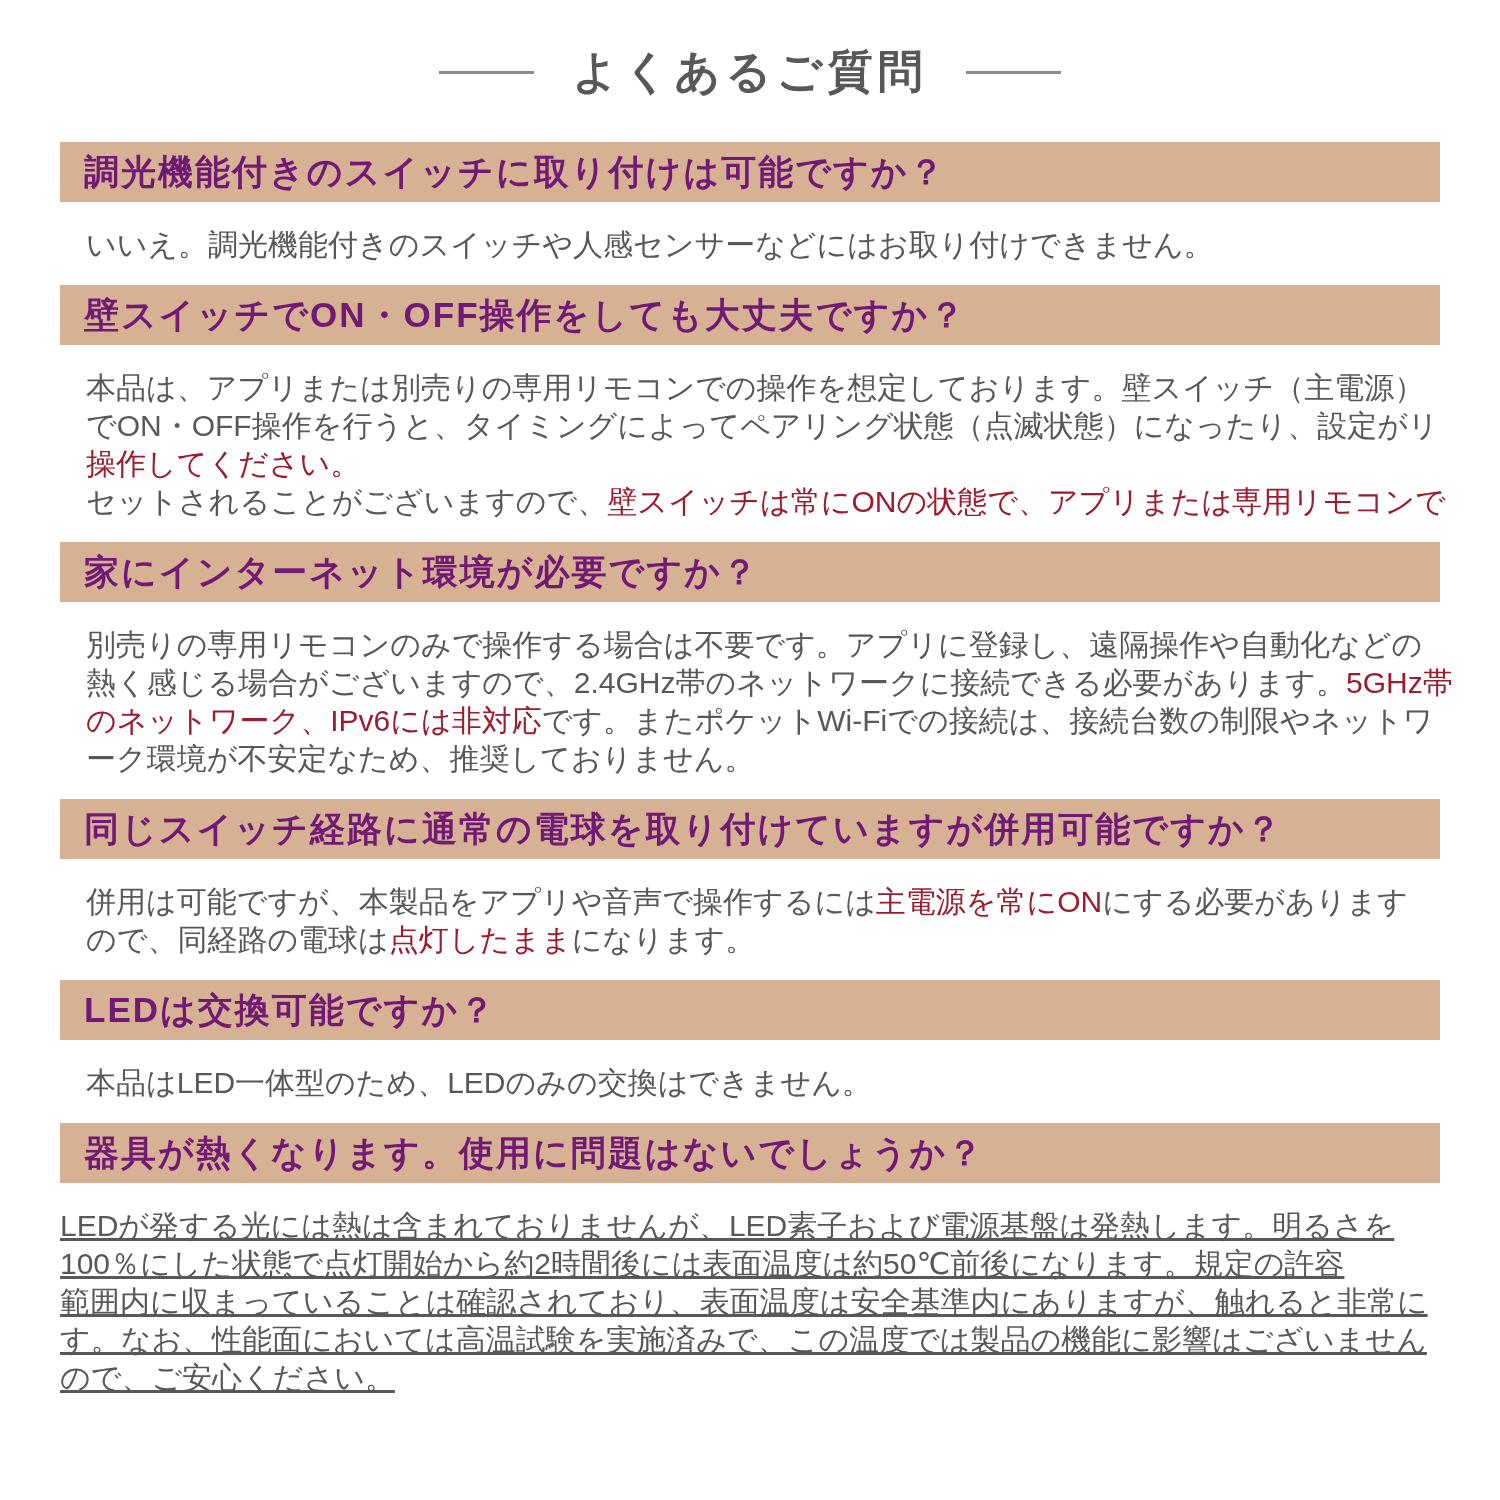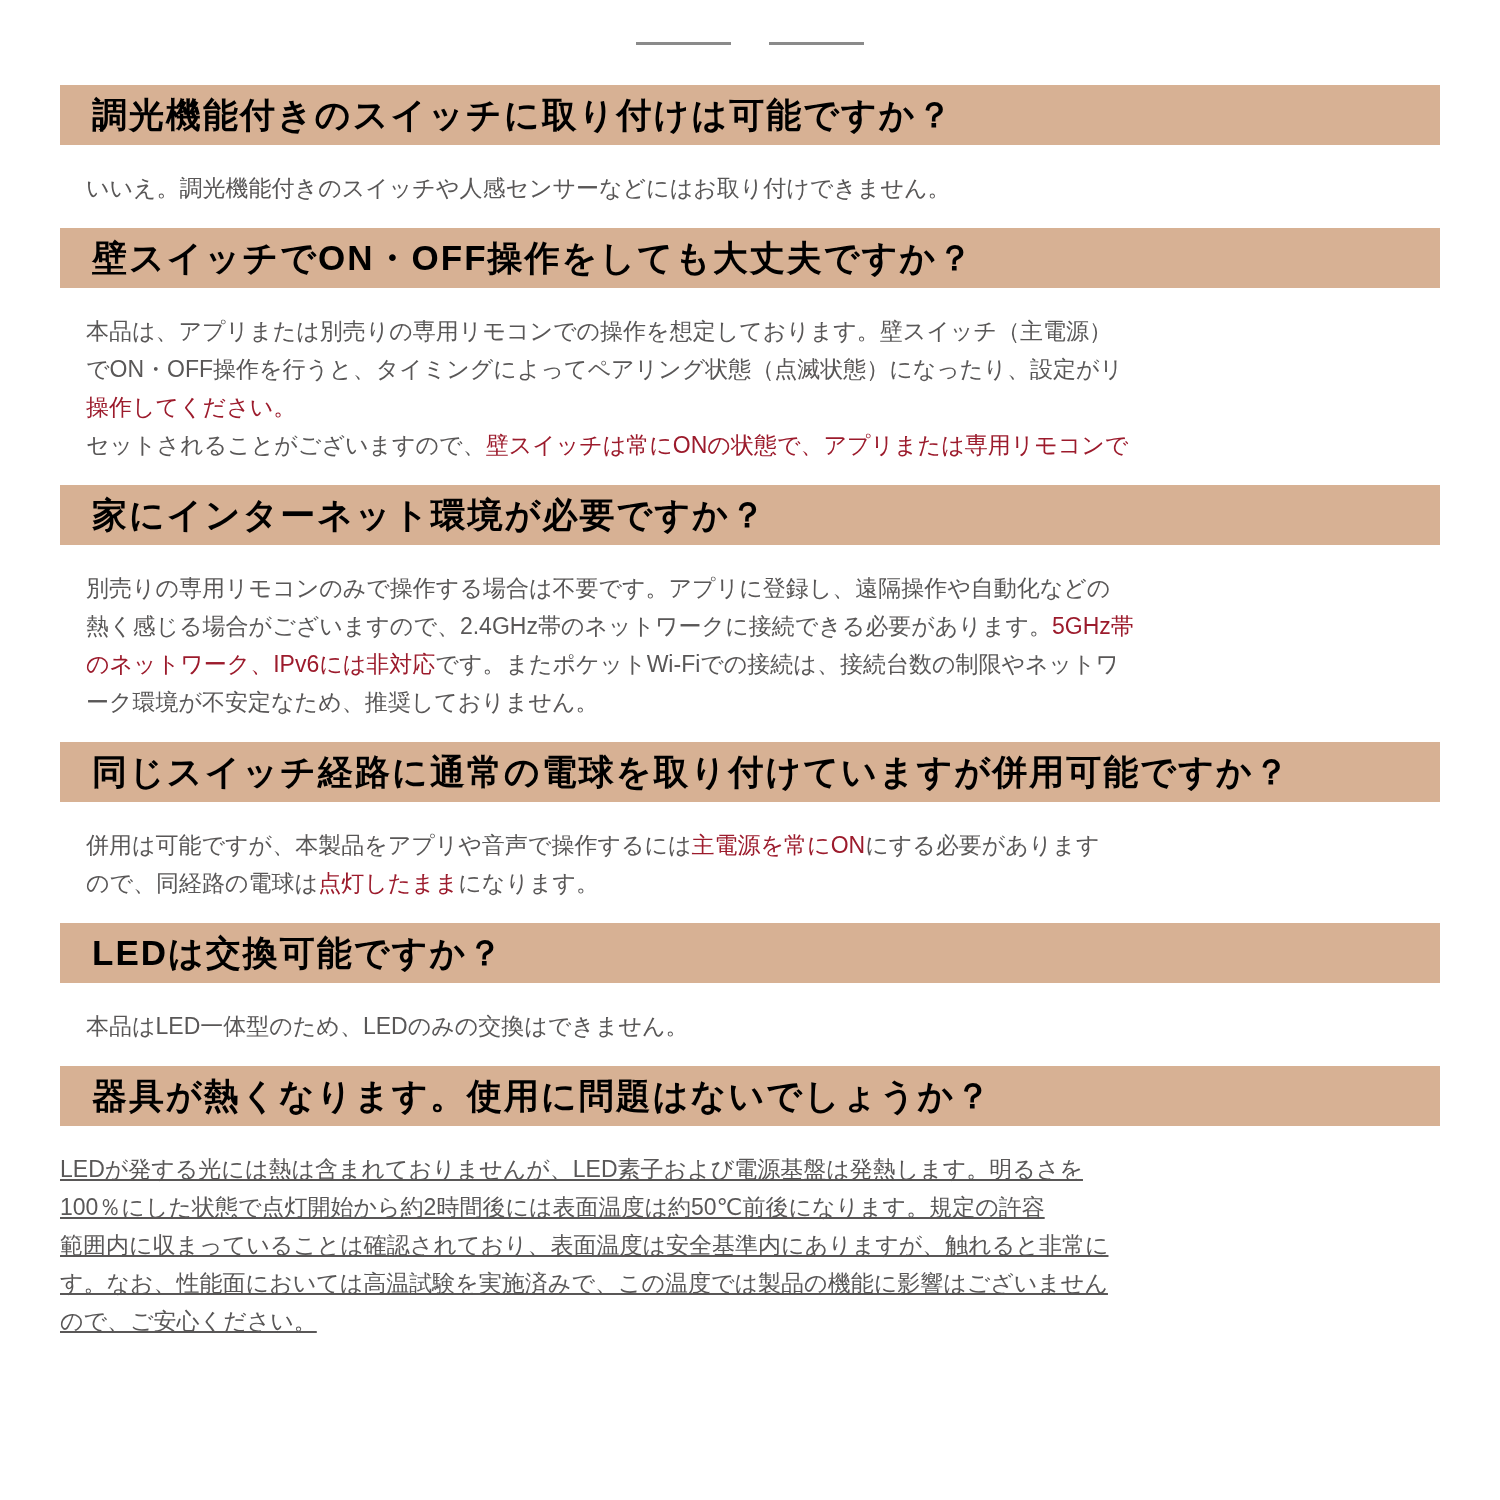--- a/index.html
+++ b/index.html
@@ -35,49 +35,50 @@
   .dash {
     width: 95px;
     height: 3px;
     background: var(--dash, #8a8a8a);
     flex: 0 0 auto;
   }
   .faq-item { margin: 0; }
   .faq-q {
     height: 60px;
     background: var(--tan, #d7b194);
-    color: #000000;
+    color: #701a75;
     font-size: 35px;
     font-weight: bold;
     letter-spacing: 2px;
     display: flex;
     align-items: center;
-    padding-left: 32px;
+    padding-left: 24px;
     box-sizing: border-box;
     margin-bottom: 24px;
     white-space: nowrap;
     overflow: hidden;
   }
   .faq-a {
     margin: 0 0 21px 26px;
     color: var(--gray, #595757);
-    font-size: 23px;
+    font-size: 30px;
     line-height: 38px;
     letter-spacing: 0px;
   }
   .faq-a.full { margin-left: 0; text-decoration: underline; }
   .faq-line { white-space: nowrap; }
   .red { color: var(--red, #9c1b2c); }
 </style>
 </head>
 <body>
 
 <div class="page">
   <div class="title-row">
     <span class="dash"></span>
+    <h1 class="title">よくあるご質問</h1>
     <span class="dash"></span>
   </div>
   <div id="faq-list">
   <section class="faq-item">
     <div class="faq-q">調光機能付きのスイッチに取り付けは可能ですか？</div>
     <div class="faq-a">
           <div class="faq-line"><span>いいえ。調光機能付きのスイッチや人感センサーなどにはお取り付けできません。</span></div>
         </div>
   </section>
 

